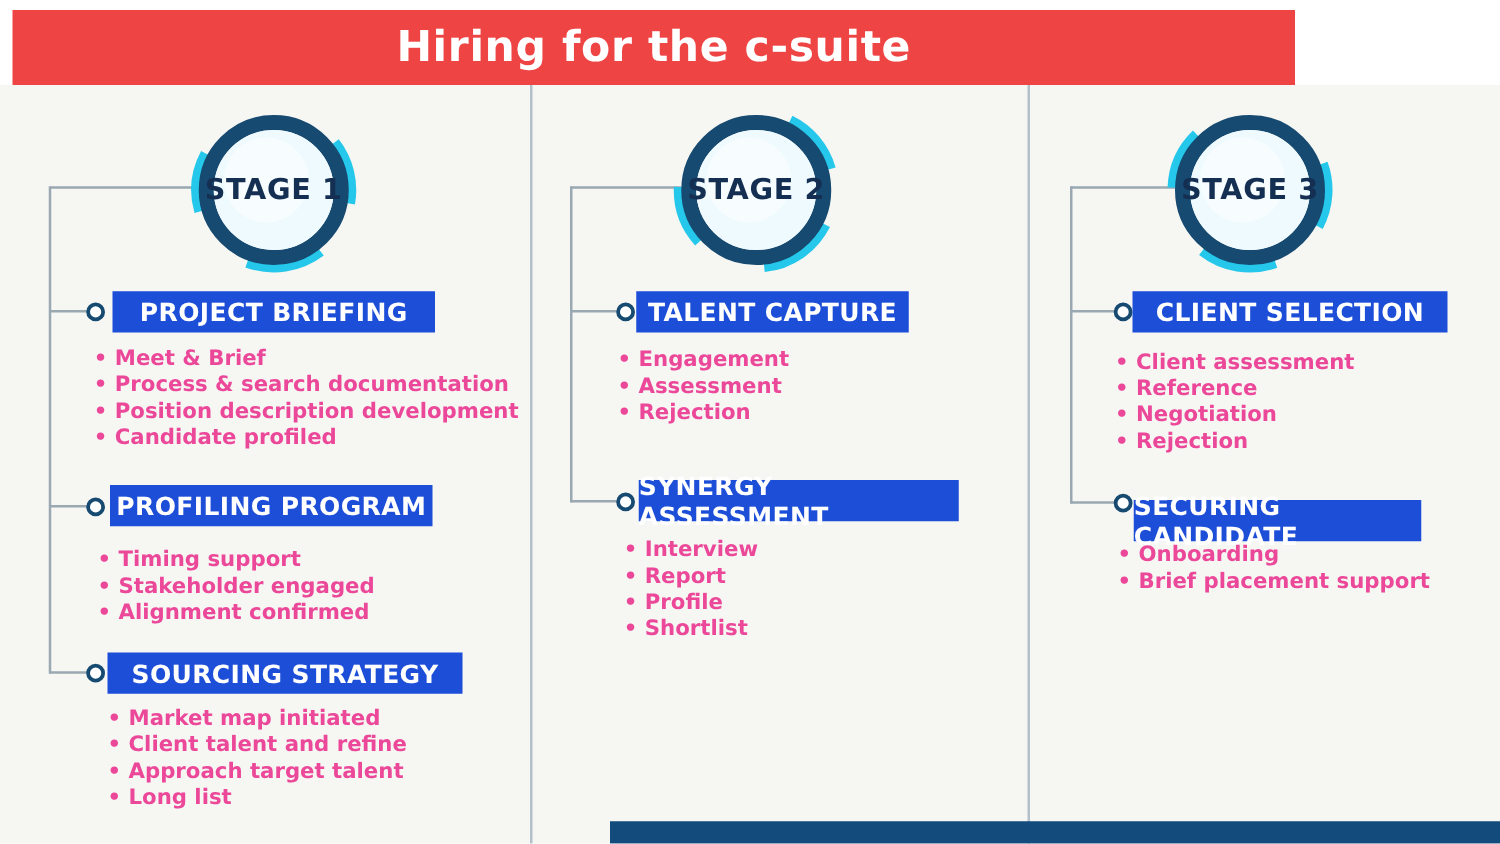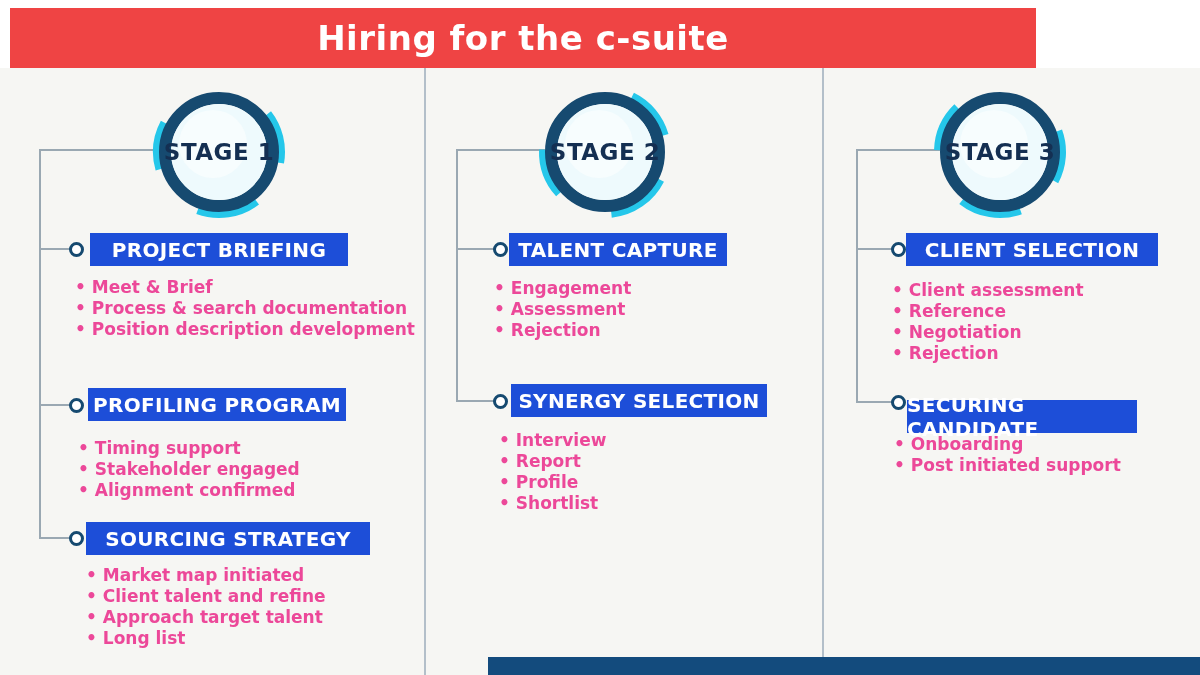--- a/index.html
+++ b/index.html
@@ -58,20 +58,21 @@
       <circle cx="66" cy="64" r="34" fill="#f7fdfe"></circle>
     </svg>
     <div class="stage-label">STAGE 1</div>
   </div>
 
   <div class="hdr" style="left:90px;top:233px;width:258px;">PROJECT BRIEFING</div>
   <ul class="blist" style="left:73px;top:277px;">
     <li>Meet &amp; Brief</li>
     <li>Process &amp; search documentation</li>
     <li>Position description development</li>
+    <li>Candidate profiled</li>
   </ul>
 
   <div class="hdr" style="left:88px;top:388px;width:258px;">PROFILING PROGRAM</div>
   <ul class="blist" style="left:76px;top:438px;">
     <li>Timing support</li>
     <li>Stakeholder engaged</li>
     <li>Alignment confirmed</li>
   </ul>
 
   <div class="hdr" style="left:86px;top:522px;width:284px;">SOURCING STRATEGY</div>
@@ -99,21 +100,21 @@
     <div class="stage-label">STAGE 2</div>
   </div>
 
   <div class="hdr" style="left:509px;top:233px;width:218px;">TALENT CAPTURE</div>
   <ul class="blist" style="left:492px;top:278px;">
     <li>Engagement</li>
     <li>Assessment</li>
     <li>Rejection</li>
   </ul>
 
-  <div class="hdr" style="left:511px;top:384px;width:256px;">SYNERGY SELECTION</div>
+  <div class="hdr" style="left:511px;top:384px;width:256px;">SYNERGY ASSESSMENT</div>
   <ul class="blist" style="left:497px;top:430px;">
     <li>Interview</li>
     <li>Report</li>
     <li>Profile</li>
     <li>Shortlist</li>
   </ul>
 
   <div class="vline" style="left:856px;top:149px;height:254px;"></div>
   <div class="hline" style="left:857px;top:149px;width:83px;"></div>
   <div class="hline" style="left:857px;top:248px;width:36px;"></div>
@@ -135,17 +136,17 @@
   <ul class="blist" style="left:890px;top:280px;">
     <li>Client assessment</li>
     <li>Reference</li>
     <li>Negotiation</li>
     <li>Rejection</li>
   </ul>
 
   <div class="hdr" style="left:907px;top:400px;width:230px;">SECURING CANDIDATE</div>
   <ul class="blist" style="left:892px;top:434px;">
     <li>Onboarding</li>
-    <li>Post initiated support</li>
+    <li>Brief placement support</li>
   </ul>
 
   <div class="bottom-bar"></div>
 </div>
 
 </body></html>

